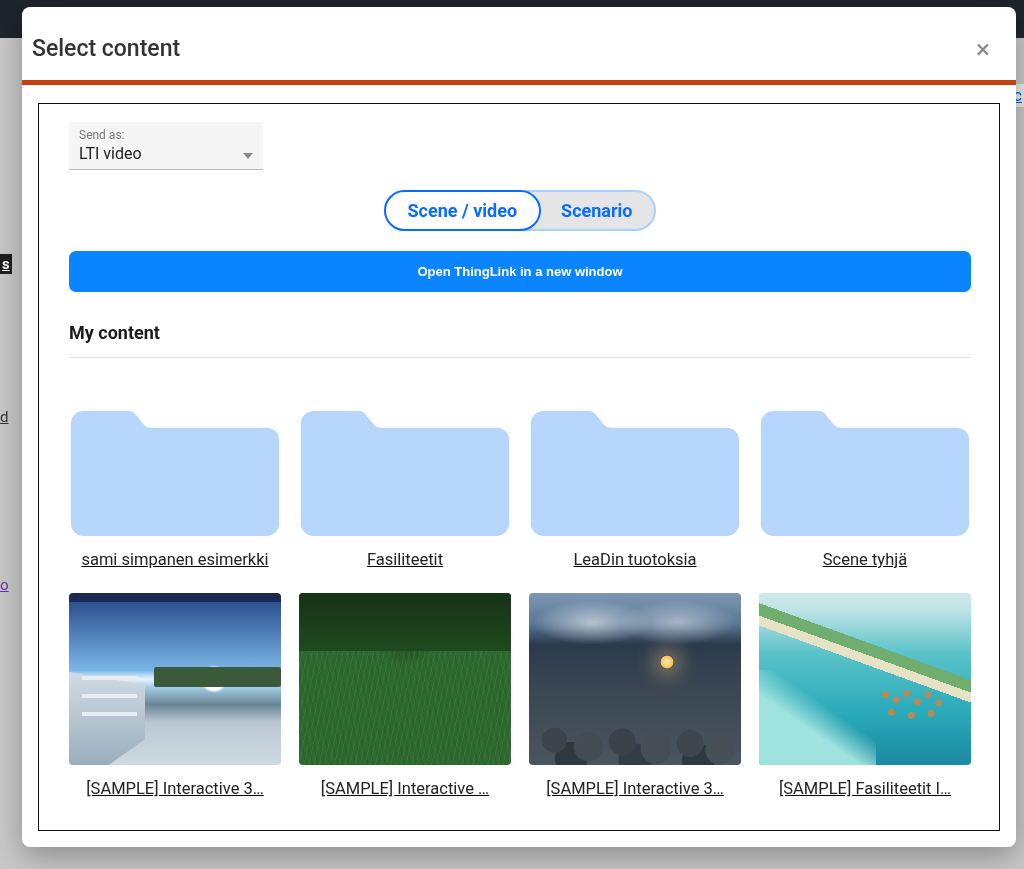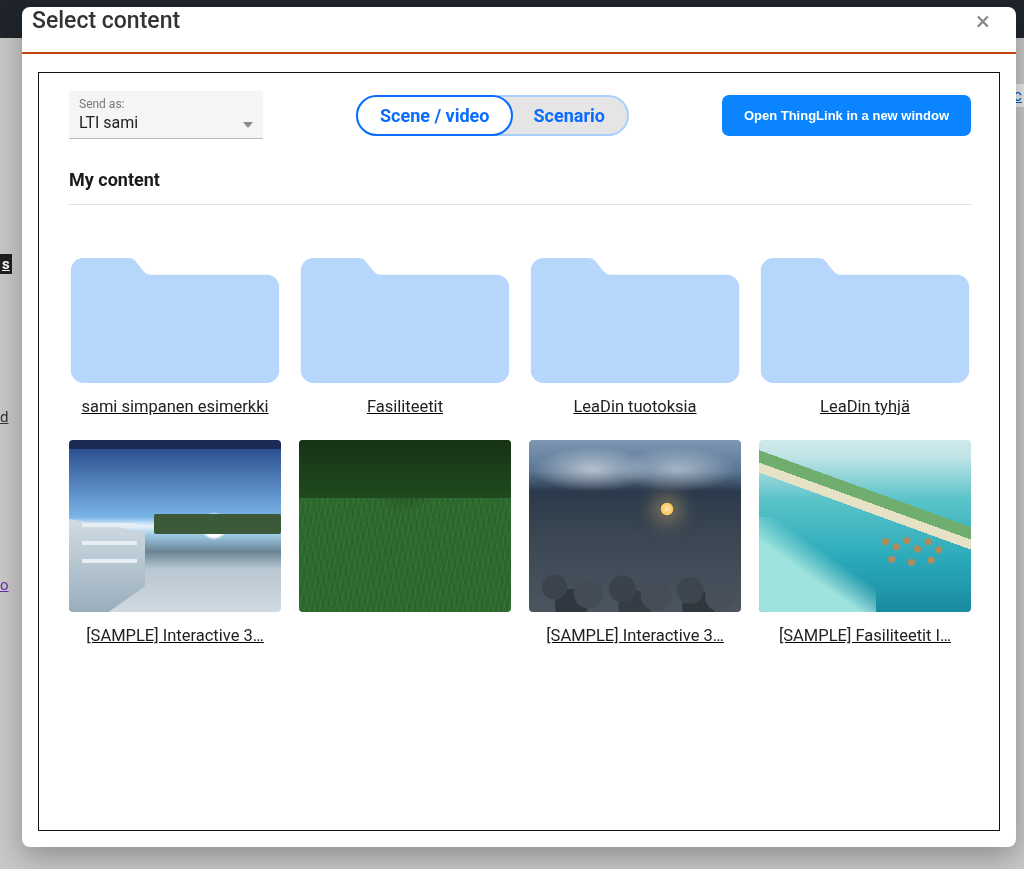--- a/index.html
+++ b/index.html
@@ -16,35 +16,35 @@
   .modal {
     position: absolute;
     top: 7px; left: 22px; right: 8px; bottom: 22px;
     background: #fff;
     border-radius: 8px;
     box-shadow: 0 10px 30px rgba(0,0,0,0.3);
     display: flex; flex-direction: column;
   }
   .modal-header {
     display: flex; align-items: center; justify-content: space-between;
-    padding: 0 22px 18px 10px;
-    border-bottom: 2px solid #c2410c;
+    padding: 28px 22px 18px 10px;
+    border-bottom: 5px solid #c2410c;
   }
   .modal-title { font-size: 23px; font-weight: 500; color: #333; }
   .modal-close { font-size: 26px; color: #888; cursor: pointer; line-height: 1; padding: 0 4px; }
 
   .modal-body { flex: 1; padding: 18px 16px 16px; }
   .inner-panel {
     border: 1.5px solid #111;
     height: 100%;
     padding: 18px 28px 20px 30px;
   }
 
   
-  .controls-row { display: flex; align-items: center; gap: 20px; }
+  .controls-row { display: flex; gap: 20px; flex-direction: column; }
   .send-as {
     width: 194px;
     background: #f5f5f5;
     border-bottom: 1px solid #b9b9b9;
     padding: 6px 10px 4px 10px;
     position: relative;
   }
   .send-as-label { font-size: 12px; color: #777; }
   .send-as-value { font-size: 16px; color: #222; padding: 2px 0 2px 0; }
   .send-as-caret {
@@ -210,21 +210,21 @@
     <div class="modal-title">Select content</div>
     <div class="modal-close">×</div>
   </div>
 
   <div class="modal-body">
     <div class="inner-panel">
 
       <div class="controls-row">
         <div class="send-as">
           <div class="send-as-label">Send as:</div>
-          <div class="send-as-value">LTI sami</div>
+          <div class="send-as-value">LTI video</div>
           <div class="send-as-caret"></div>
         </div>
 
         <div class="toggle-wrap">
           <div class="toggle">
             <div class="toggle-opt active">Scene / video</div>
             <div class="toggle-opt">Scenario</div>
           </div>
         </div>
 
@@ -258,32 +258,33 @@
               </svg>
           </div>
           <div class="item-label">LeaDin tuotoksia</div>
         </div>
         <div class="item">
           <div class="folder-icon">
             <svg viewBox="0 0 100 72">
                 <path fill="#b6d7fb" d="M6 12 h22 a4 4 0 0 1 3 1.5 l4 5 a4 4 0 0 0 3 1.5 H94 a6 6 0 0 1 6 6 V66 a6 6 0 0 1 -6 6 H6 a6 6 0 0 1 -6 -6 V18 a6 6 0 0 1 6 -6 Z"></path>
               </svg>
           </div>
-          <div class="item-label">LeaDin tyhjä</div>
+          <div class="item-label">Scene tyhjä</div>
         </div>
 
         <div class="item">
           <div class="thumb lake">
             <div class="boat"></div>
               <div class="rail"></div>
           </div>
           <div class="item-label">[SAMPLE] Interactive 3…</div>
         </div>
         <div class="item">
           <div class="thumb grass"></div>
+          <div class="item-label">[SAMPLE] Interactive …</div>
         </div>
         <div class="item">
           <div class="thumb rocks">
             <div class="sun"></div>
               <div class="stones"></div>
           </div>
           <div class="item-label">[SAMPLE] Interactive 3…</div>
         </div>
         <div class="item">
           <div class="thumb island">

